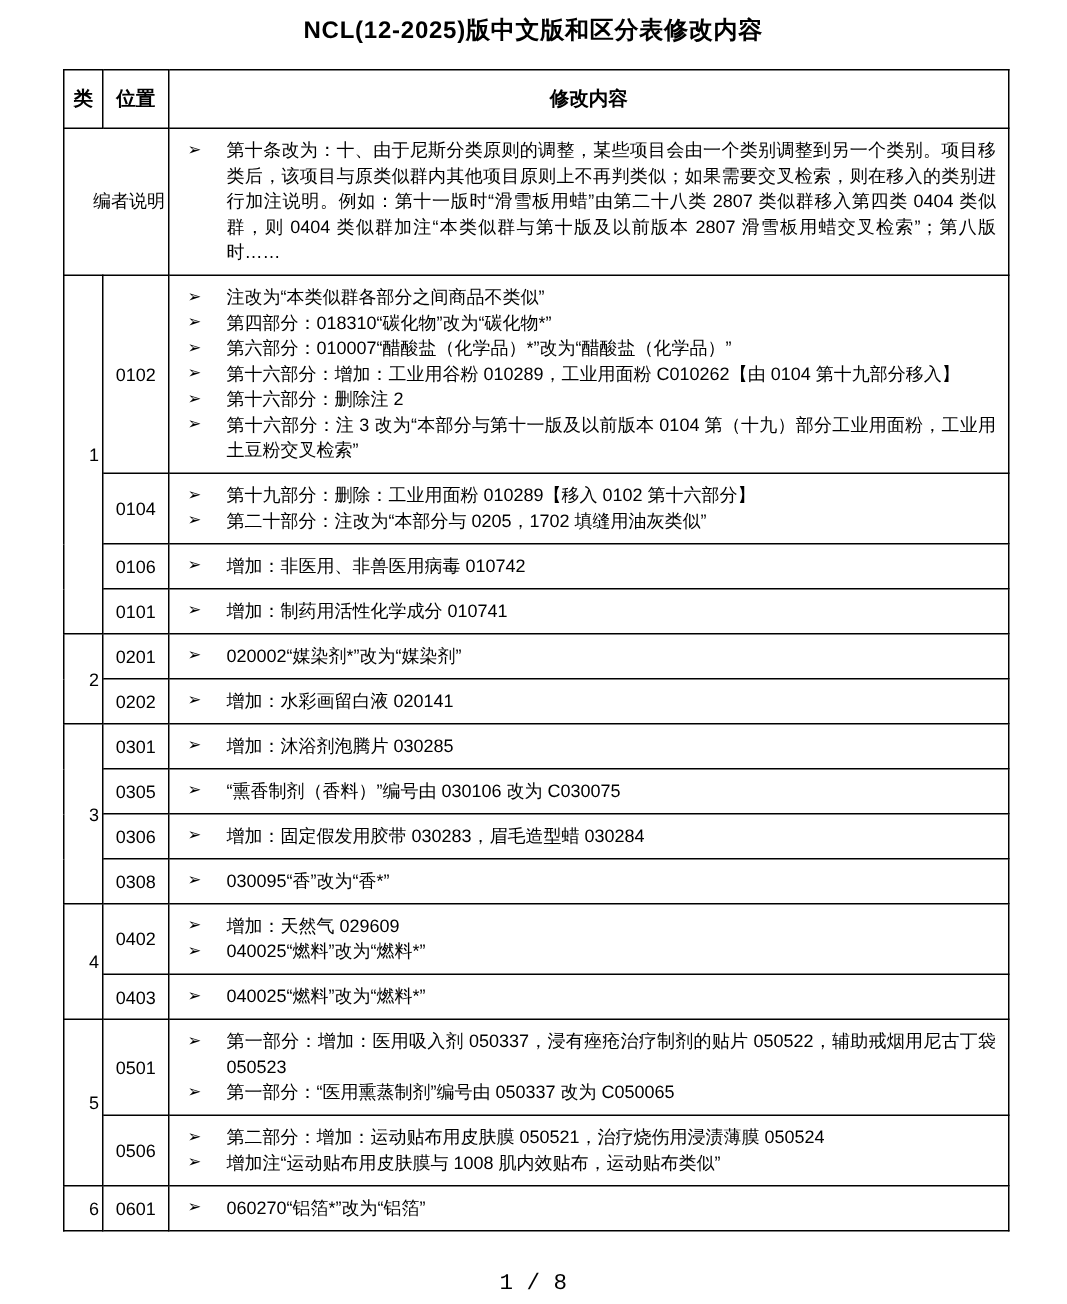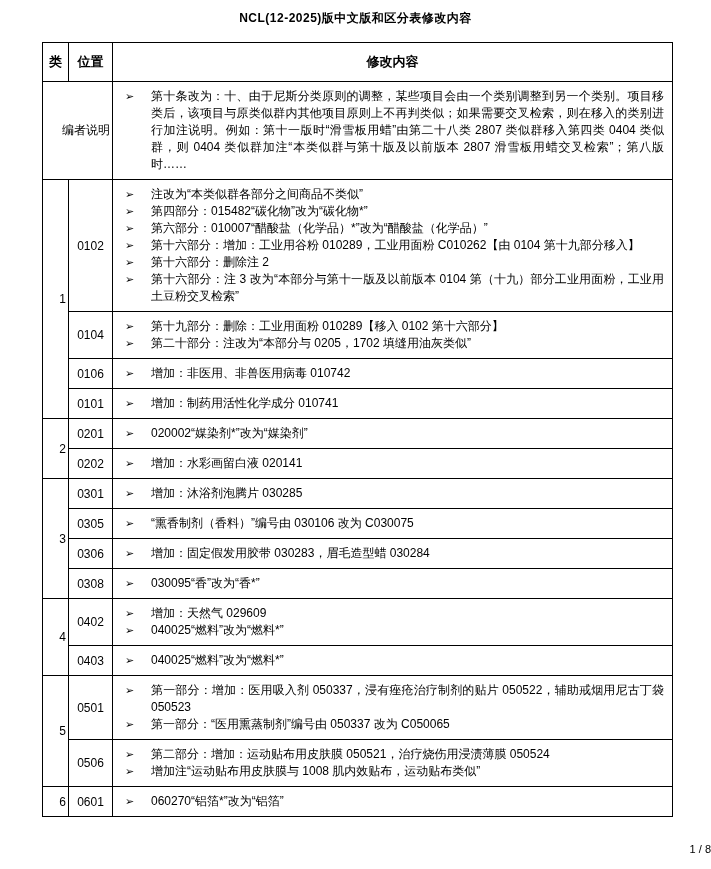--- a/index.html
+++ b/index.html
@@ -13,21 +13,21 @@
     position: relative;
     width: 711px;
     height: 869px;
     background: #ffffff;
     overflow: hidden;
   }
   .page-title {
     margin: 0;
     padding-top: 10px;
     text-align: center;
-    font-size: 12px;
+    font-size: 16px;
     font-weight: bold;
     letter-spacing: 0.5px;
   }
   table.mod-table {
     border-collapse: collapse;
     margin-left: 42px;
     margin-top: 15px;
     width: 630px;
     table-layout: fixed;
   }
@@ -66,22 +66,23 @@
     font-size: 11px;
     text-align: left;
     padding-left: 2px;
   }
   .item-text {
     flex: 1;
     text-align: justify;
   }
   .page-footer {
     margin-top: 26px;
-    text-align: right;
-    font-size: 11px;
+    text-align: center;
+    font-size: 15px;
+    font-family: Liberation Mono, monospace;
   }
 </style>
 </head>
 <body>
 
 <div class="page">
   <h1 class="page-title">NCL(12-2025)版中文版和区分表修改内容</h1>
 
   <table class="mod-table">
     <colgroup>
@@ -110,21 +111,21 @@
         <tr>
           <td class="class-cell" rowspan="4">1</td>
           <td class="pos-cell">0102</td>
           <td class="content-cell">
             <div class="item">
               <span class="marker">➢</span>
               <div class="item-text">注改为“本类似群各部分之间商品不类似”</div>
             </div>
             <div class="item">
               <span class="marker">➢</span>
-              <div class="item-text">第四部分：015482“碳化物”改为“碳化物*”</div>
+              <div class="item-text">第四部分：018310“碳化物”改为“碳化物*”</div>
             </div>
             <div class="item">
               <span class="marker">➢</span>
               <div class="item-text">第六部分：010007“醋酸盐（化学品）*”改为“醋酸盐（化学品）”</div>
             </div>
             <div class="item">
               <span class="marker">➢</span>
               <div class="item-text">第十六部分：增加：工业用谷粉 010289，工业用面粉 C010262【由 0104 第十九部分移入】</div>
             </div>
             <div class="item">

